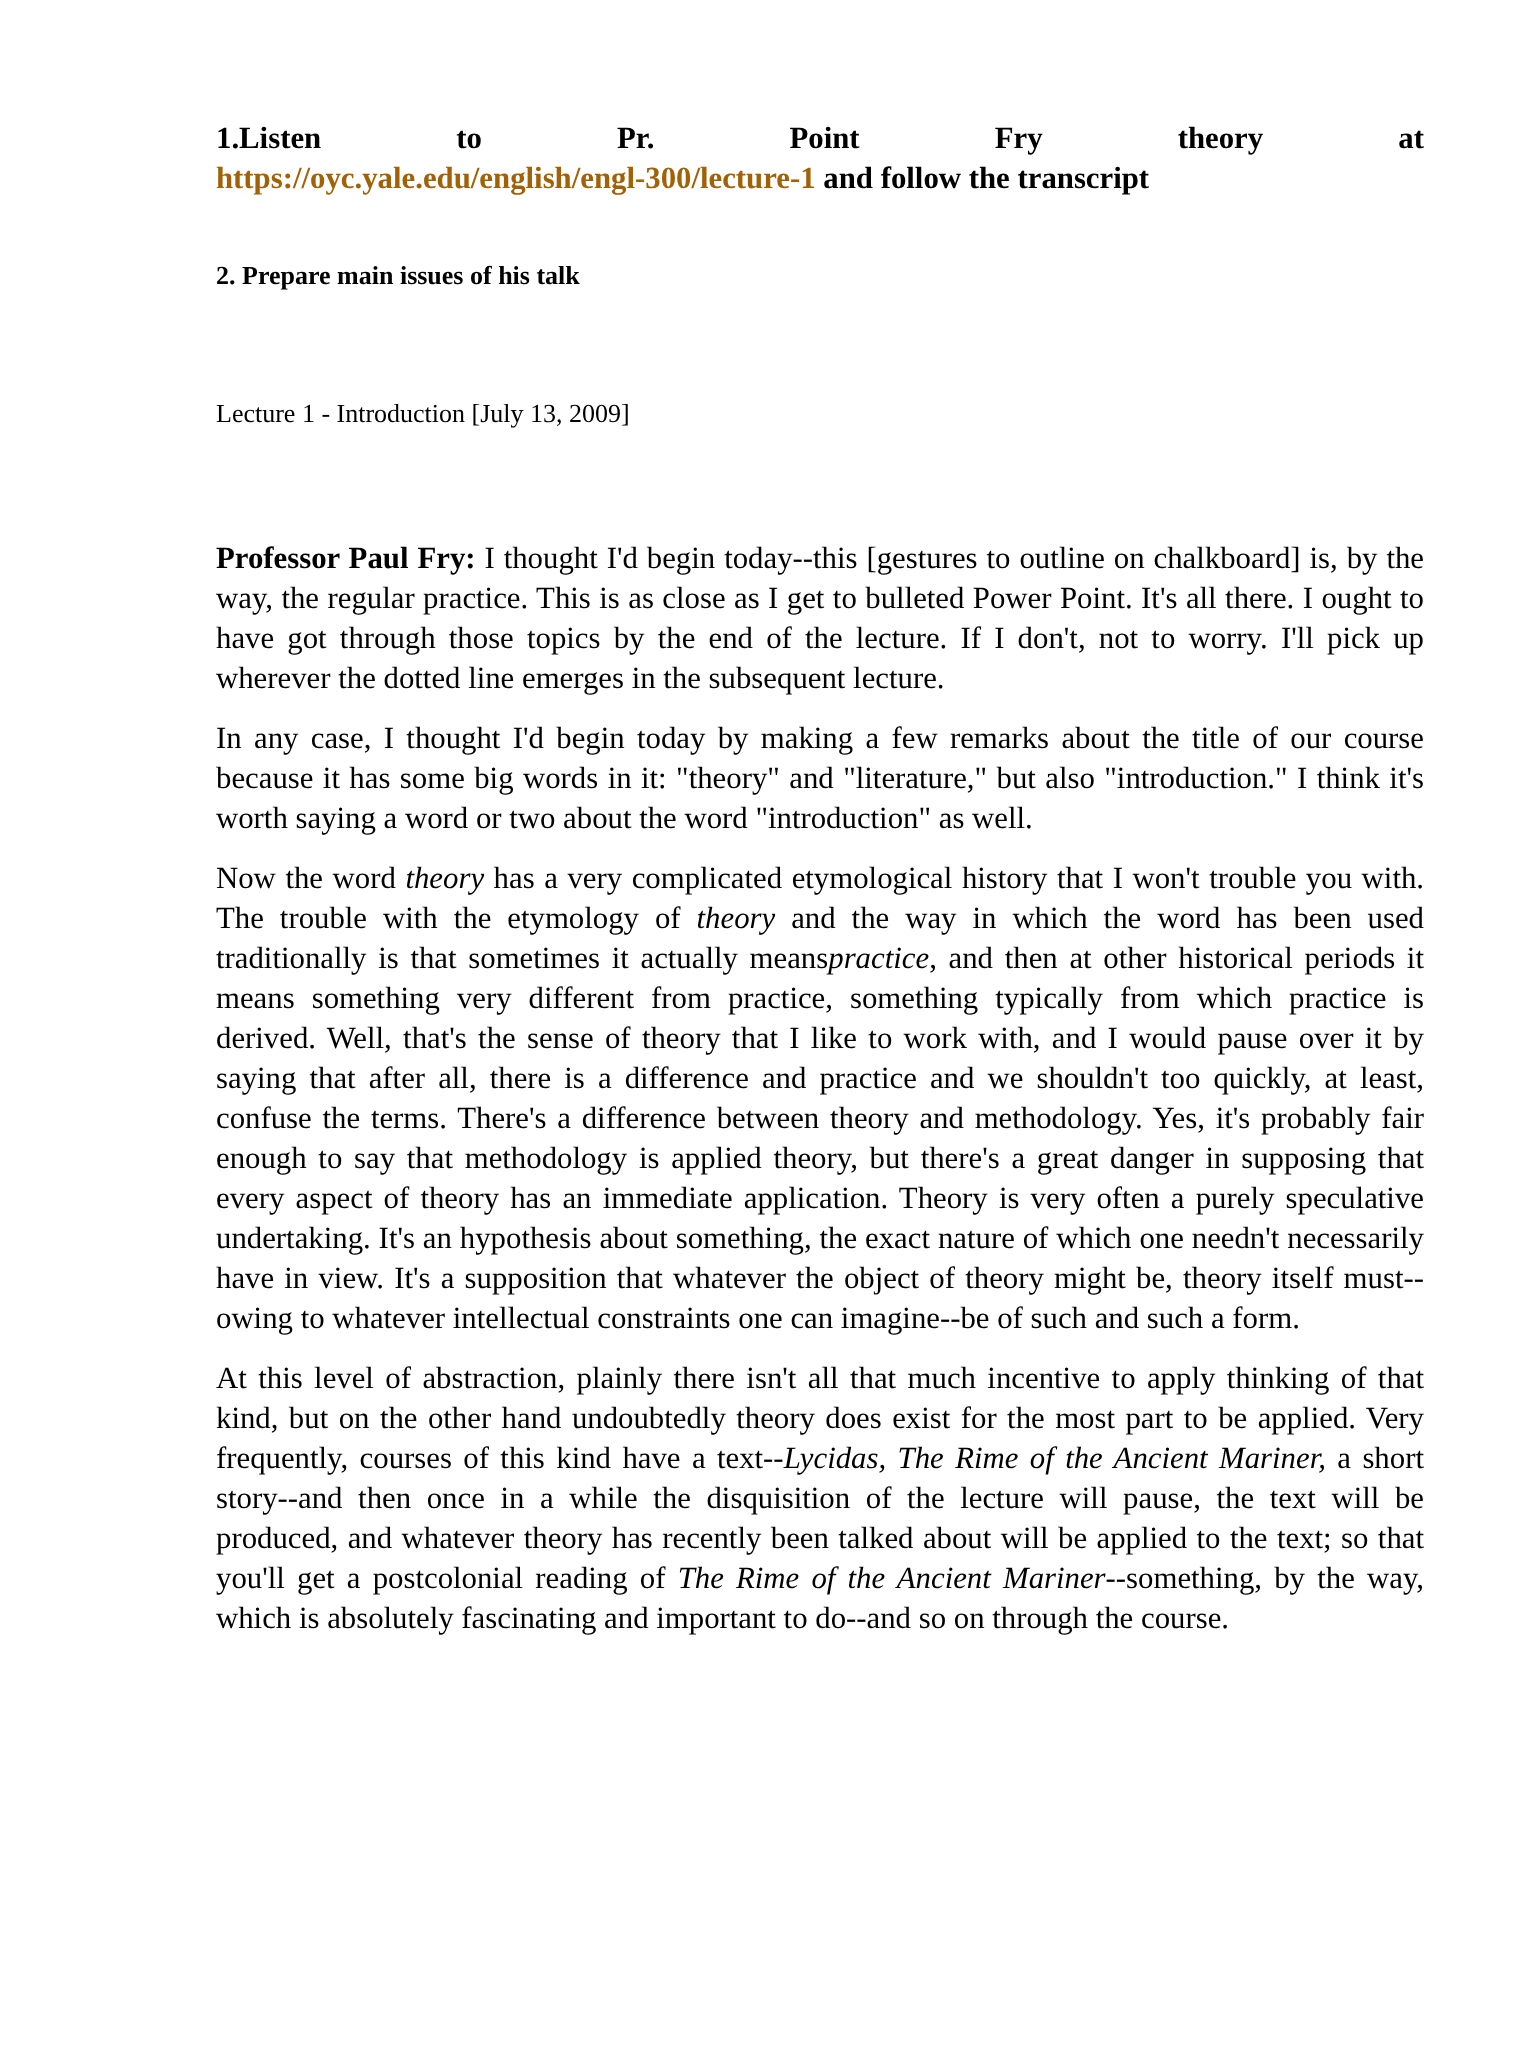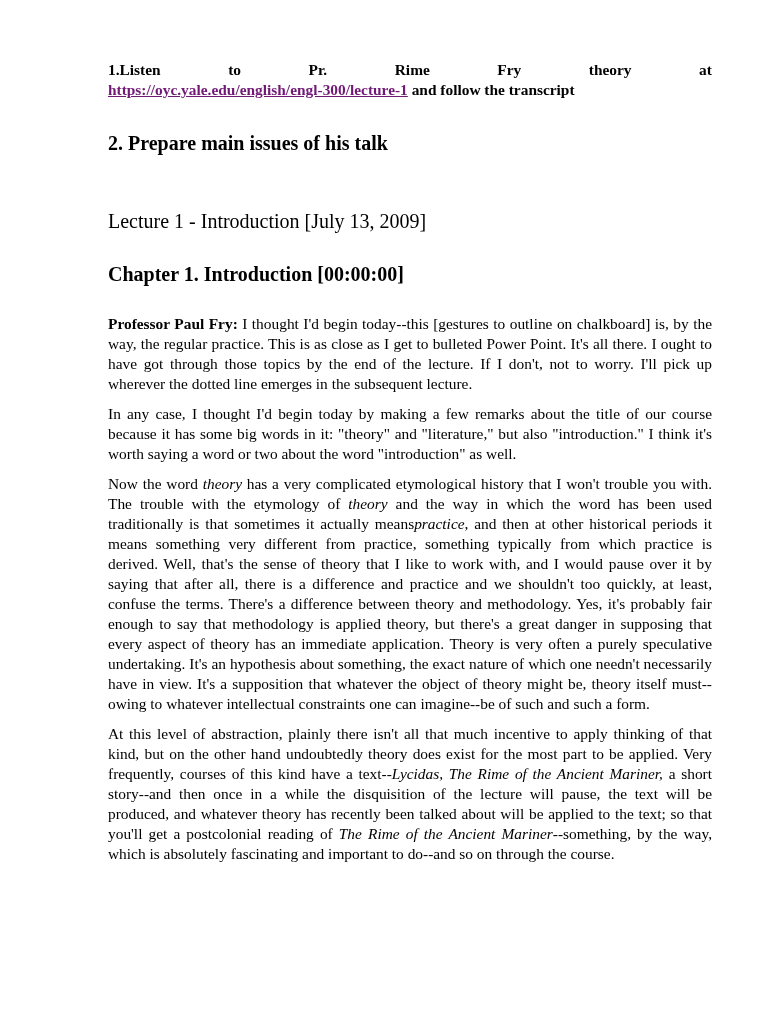--- a/index.html
+++ b/index.html
@@ -29,51 +29,50 @@
   p {
     margin: 0;
     font-size: 15.4px;
     line-height: 1.30;
     text-align: justify;
     text-justify: inter-word;
   }
   .bold { font-weight: bold; }
   .ital { font-style: italic; }
   .link {
-    color: #701a75;
-    text-decoration: underline;
+    color: #a16207;
   }
   .task1 {
     font-weight: bold;
     text-align: justify;
     margin-bottom: 0;
   }
   .gap-sm { height: 16px; }
   .gap-lg { height: 30px; }
   .gap-xs { height: 11px; }
   .para + .para { margin-top: 10px; }
-  .heading-line { font-size: 20px; line-height: 1.30; }
+  .heading-line { font-size: 13px; line-height: 1.30; }
   .spread {
     display: flex;
     justify-content: space-between;
     width: 100%;
   }
 </style>
 </head>
 <body>
 
 <div class="page">
   <div class="content">
 
     <p class="task1">
       <span class="spread">
         <span>1.Listen</span>
         <span>to</span>
         <span>Pr.</span>
-        <span>Rime</span>
+        <span>Point</span>
         <span>Fry</span>
         <span>theory</span>
         <span>at</span>
       </span>
       <span class="link">https://oyc.yale.edu/english/engl-300/lecture-1</span><span> and follow the transcript</span>
     </p>
 
     <div class="gap-lg"></div>
 
     <p class="bold heading-line">2. Prepare main issues of his talk</p>
@@ -82,21 +81,20 @@
     <div class="gap-xs"></div>
 
 
     <div class="gap-xs"></div>
 
     <p class="heading-line">Lecture 1 - Introduction [July 13, 2009]</p>
 
     <div class="gap-sm"></div>
     <div class="gap-xs"></div>
 
-    <p class="bold heading-line">Chapter 1. Introduction [00:00:00]</p>
 
     <div class="gap-sm"></div>
     <div class="gap-xs"></div>
 
     <p class="para"><span class="bold">Professor Paul Fry:</span><span> I thought I'd begin today--this [gestures to outline on chalkboard] is, by the way, the regular practice. This is as close as I get to bulleted Power Point. It's all there. I ought to have got through those topics by the end of the lecture. If I don't, not to worry. I'll pick up wherever the dotted line emerges in the subsequent lecture.</span></p>
 
     <p class="para">In any case, I thought I'd begin today by making a few remarks about the title of our course because it has some big words in it: "theory" and "literature," but also "introduction." I think it's worth saying a word or two about the word "introduction" as well.</p>
 
     <p class="para"><span>Now the word </span><span class="ital">theory</span><span> has a very complicated etymological history that I won't trouble you with. The trouble with the etymology of </span><span class="ital">theory</span><span> and the way in which the word has been used traditionally is that sometimes it actually means</span><span class="ital">practice</span><span>, and then at other historical periods it means something very different from practice, something typically from which practice is derived. Well, that's the sense of theory that I like to work with, and I would pause over it by saying that after all, there is a difference and practice and we shouldn't too quickly, at least, confuse the terms. There's a difference between theory and methodology. Yes, it's probably fair enough to say that methodology is applied theory, but there's a great danger in supposing that every aspect of theory has an immediate application. Theory is very often a purely speculative undertaking. It's an hypothesis about something, the exact nature of which one needn't necessarily have in view. It's a supposition that whatever the object of theory might be, theory itself must--owing to whatever intellectual constraints one can imagine--be of such and such a form.</span></p>
 

